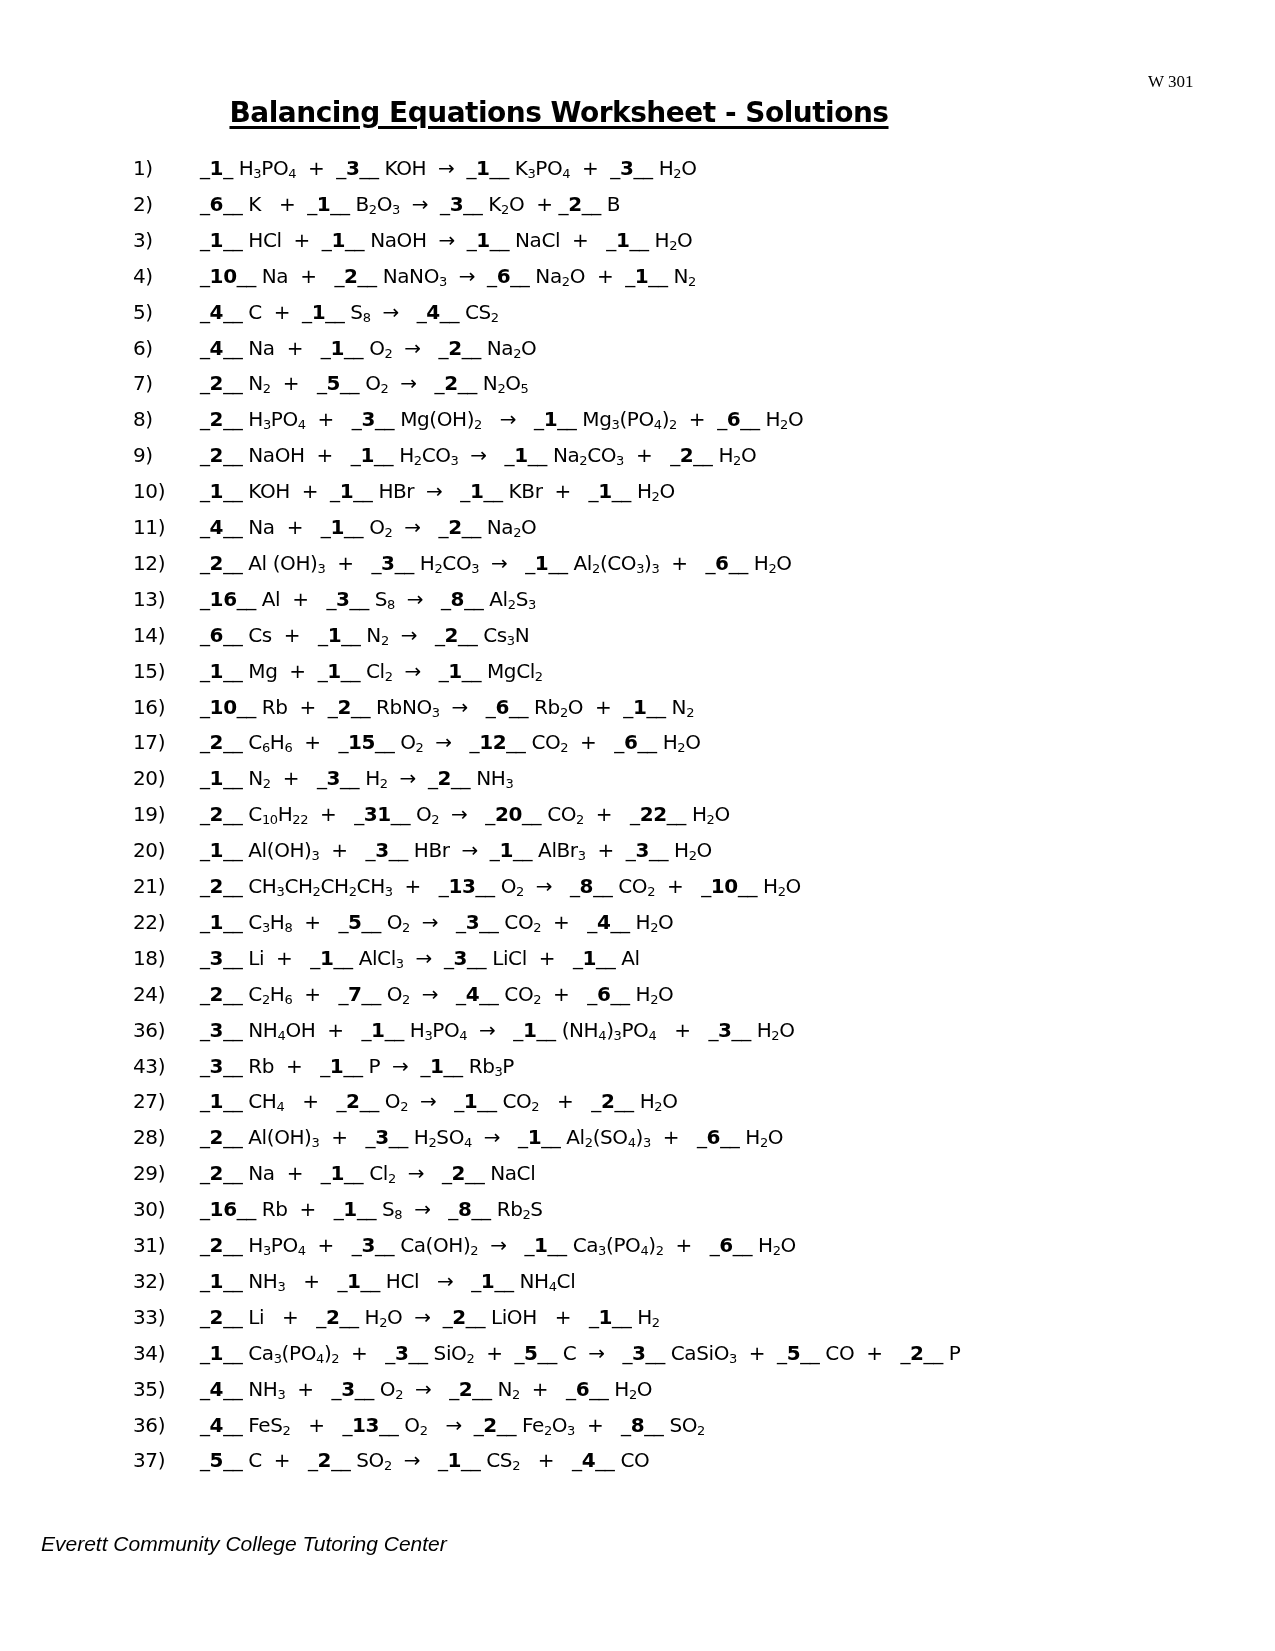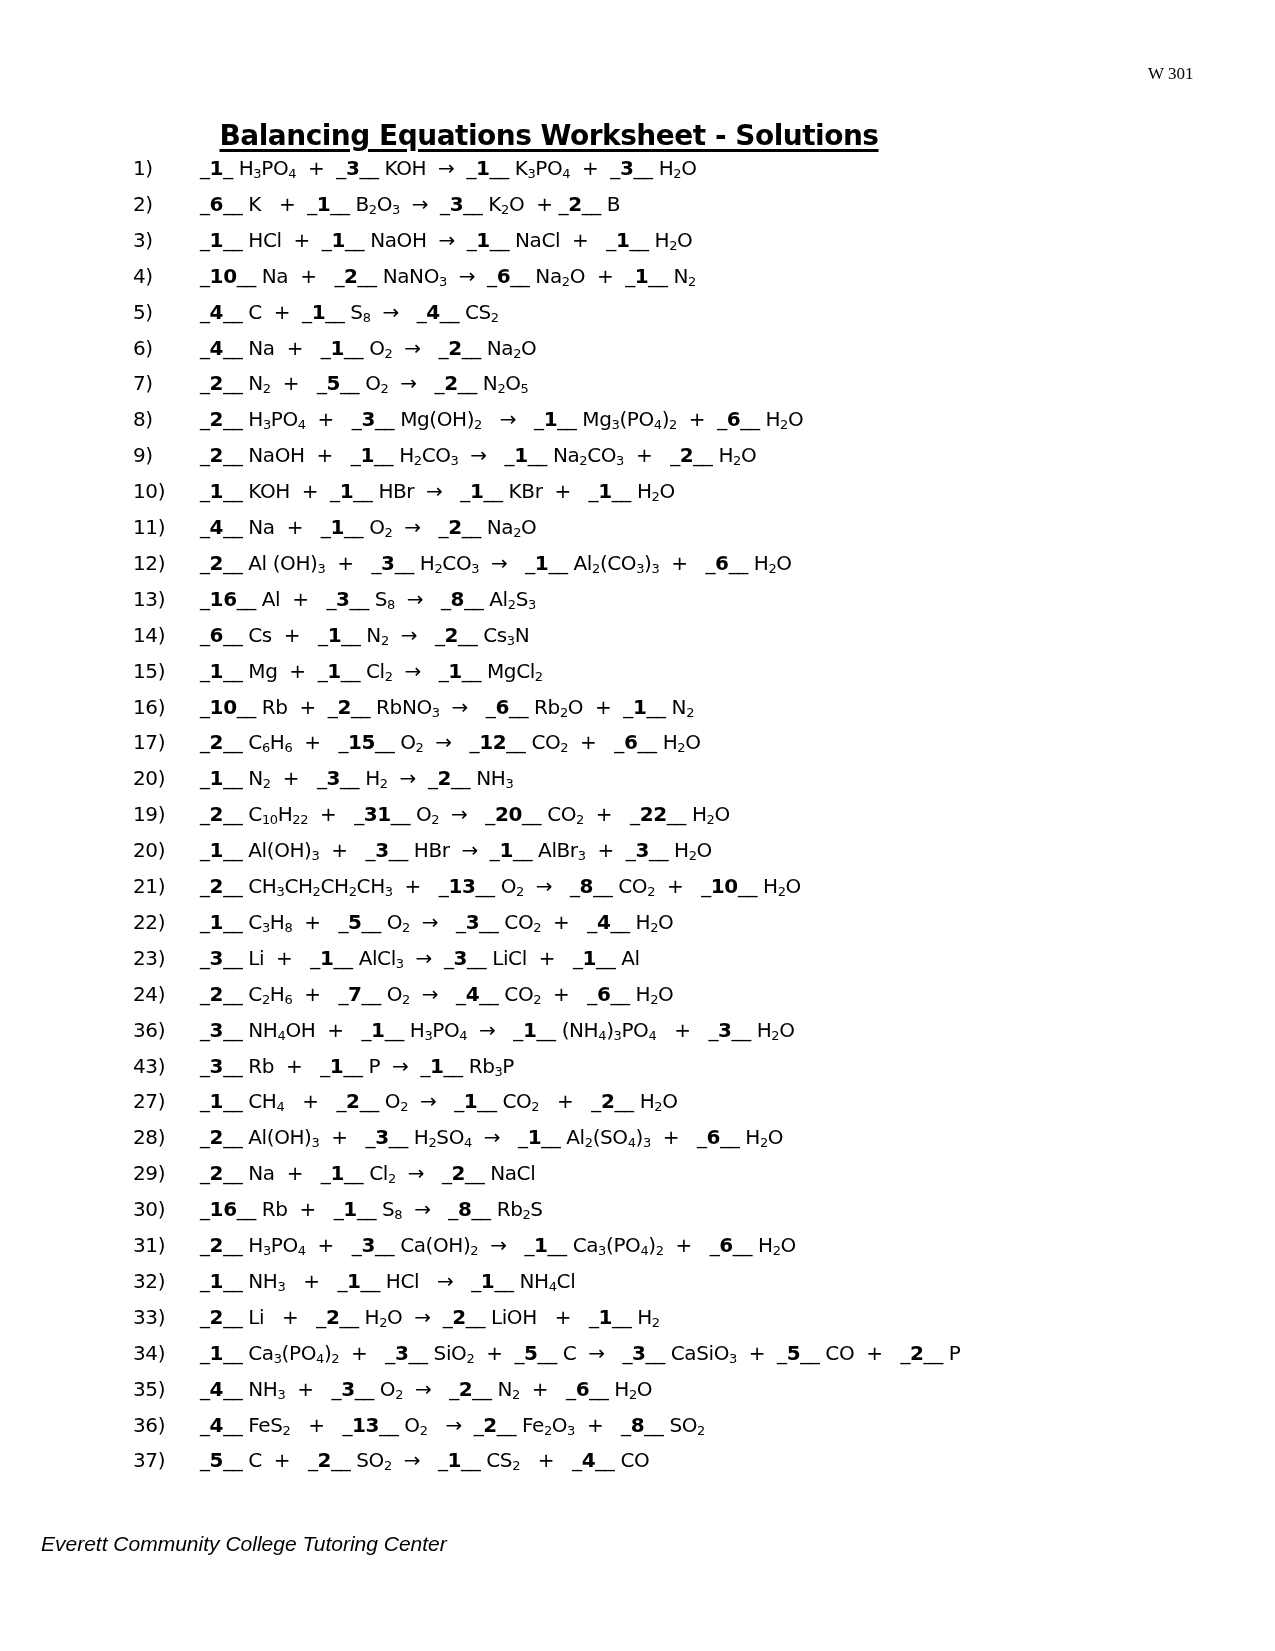--- a/index.html
+++ b/index.html
@@ -1,18 +1,18 @@
 <!DOCTYPE html>
 <html><head>
 <meta charset="utf-8">
 <style>
   html, body { margin:0; padding:0; background:#ffffff; }
   body { width:1275px; height:1651px; position:relative; overflow:hidden; font-family:"DejaVu Sans", sans-serif; color:#000; }
-  .code { position:absolute; top:64px; left:1148px; font-family:"Liberation Serif", serif; font-size:17px; }
-  .title { position:absolute; top:96px; left:4px; width:1090px; text-align:center;margin-top:23px; }
+  .code { position:absolute; top:72px; left:1148px; font-family:"Liberation Serif", serif; font-size:17px; }
+  .title { position:absolute; top:96px; left:14px; width:1090px; text-align:center; }
   .title span { font-family:"DejaVu Sans", sans-serif; font-weight:bold; font-size:28px; text-decoration:underline; text-decoration-thickness:3px; text-underline-offset:4px; letter-spacing:-0.5px; }
   .list { position:absolute; top:150px; left:0; width:1275px; }
   .row { position:absolute; left:0; height:36px; display:flex; align-items:center; font-size:20px; white-space:pre; letter-spacing:-0.4px; }
   .num { position:absolute; left:133px; width:60px; }
   .eq { position:absolute; left:200px; }
   .eq b { font-weight:bold; }
   .eq sub { font-size:13px; vertical-align:-3px; line-height:0; }
   .footer { position:absolute; top:1532px; left:0; width:1275px; text-align:left; font-family:Liberation Sans, sans-serif; font-style:italic; font-size:21px;margin-left:41px; }
 </style>
 </head>
@@ -39,21 +39,21 @@
     <div class="row" style="top: 430.8px;"><span class="num">13)</span><span class="eq">_<b>16</b>__ Al  +   _<b>3</b>__ S<sub>8</sub>  →   _<b>8</b>__ Al<sub>2</sub>S<sub>3</sub></span></div>
     <div class="row" style="top: 466.7px;"><span class="num">14)</span><span class="eq">_<b>6</b>__ Cs  +   _<b>1</b>__ N<sub>2</sub>  →   _<b>2</b>__ Cs<sub>3</sub>N</span></div>
     <div class="row" style="top: 502.6px;"><span class="num">15)</span><span class="eq">_<b>1</b>__ Mg  +  _<b>1</b>__ Cl<sub>2</sub>  →   _<b>1</b>__ MgCl<sub>2</sub></span></div>
     <div class="row" style="top: 538.5px;"><span class="num">16)</span><span class="eq">_<b>10</b>__ Rb  +  _<b>2</b>__ RbNO<sub>3</sub>  →   _<b>6</b>__ Rb<sub>2</sub>O  +  _<b>1</b>__ N<sub>2</sub></span></div>
     <div class="row" style="top: 574.4px;"><span class="num">17)</span><span class="eq">_<b>2</b>__ C<sub>6</sub>H<sub>6</sub>  +   _<b>15</b>__ O<sub>2</sub>  →   _<b>12</b>__ CO<sub>2</sub>  +   _<b>6</b>__ H<sub>2</sub>O</span></div>
     <div class="row" style="top: 610.3px;"><span class="num">20)</span><span class="eq">_<b>1</b>__ N<sub>2</sub>  +   _<b>3</b>__ H<sub>2</sub>  →  _<b>2</b>__ NH<sub>3</sub></span></div>
     <div class="row" style="top: 646.2px;"><span class="num">19)</span><span class="eq">_<b>2</b>__ C<sub>10</sub>H<sub>22</sub>  +   _<b>31</b>__ O<sub>2</sub>  →   _<b>20</b>__ CO<sub>2</sub>  +   _<b>22</b>__ H<sub>2</sub>O</span></div>
     <div class="row" style="top: 682.1px;"><span class="num">20)</span><span class="eq">_<b>1</b>__ Al(OH)<sub>3</sub>  +   _<b>3</b>__ HBr  →  _<b>1</b>__ AlBr<sub>3</sub>  +  _<b>3</b>__ H<sub>2</sub>O</span></div>
     <div class="row" style="top: 718px;"><span class="num">21)</span><span class="eq">_<b>2</b>__ CH<sub>3</sub>CH<sub>2</sub>CH<sub>2</sub>CH<sub>3</sub>  +   _<b>13</b>__ O<sub>2</sub>  →   _<b>8</b>__ CO<sub>2</sub>  +   _<b>10</b>__ H<sub>2</sub>O</span></div>
     <div class="row" style="top: 753.9px;"><span class="num">22)</span><span class="eq">_<b>1</b>__ C<sub>3</sub>H<sub>8</sub>  +   _<b>5</b>__ O<sub>2</sub>  →   _<b>3</b>__ CO<sub>2</sub>  +   _<b>4</b>__ H<sub>2</sub>O</span></div>
-    <div class="row" style="top: 789.8px;"><span class="num">23)</span><span class="eq">_<b>3</b>__ Li  +   _<b>1</b>__ AlCl<sub>3</sub>  →  _<b>3</b>__ LiCl  +   _<b>1</b>__ Al</span></div>
+    <div class="row" style="top: 789.8px;"><span class="num">18)</span><span class="eq">_<b>3</b>__ Li  +   _<b>1</b>__ AlCl<sub>3</sub>  →  _<b>3</b>__ LiCl  +   _<b>1</b>__ Al</span></div>
     <div class="row" style="top: 825.7px;"><span class="num">24)</span><span class="eq">_<b>2</b>__ C<sub>2</sub>H<sub>6</sub>  +   _<b>7</b>__ O<sub>2</sub>  →   _<b>4</b>__ CO<sub>2</sub>  +   _<b>6</b>__ H<sub>2</sub>O</span></div>
     <div class="row" style="top: 861.6px;"><span class="num">36)</span><span class="eq">_<b>3</b>__ NH<sub>4</sub>OH  +   _<b>1</b>__ H<sub>3</sub>PO<sub>4</sub>  →   _<b>1</b>__ (NH<sub>4</sub>)<sub>3</sub>PO<sub>4</sub>   +   _<b>3</b>__ H<sub>2</sub>O</span></div>
     <div class="row" style="top: 897.5px;"><span class="num">43)</span><span class="eq">_<b>3</b>__ Rb  +   _<b>1</b>__ P  →  _<b>1</b>__ Rb<sub>3</sub>P</span></div>
     <div class="row" style="top: 933.4px;"><span class="num">27)</span><span class="eq">_<b>1</b>__ CH<sub>4</sub>   +   _<b>2</b>__ O<sub>2</sub>  →   _<b>1</b>__ CO<sub>2</sub>   +   _<b>2</b>__ H<sub>2</sub>O</span></div>
     <div class="row" style="top: 969.3px;"><span class="num">28)</span><span class="eq">_<b>2</b>__ Al(OH)<sub>3</sub>  +   _<b>3</b>__ H<sub>2</sub>SO<sub>4</sub>  →   _<b>1</b>__ Al<sub>2</sub>(SO<sub>4</sub>)<sub>3</sub>  +   _<b>6</b>__ H<sub>2</sub>O</span></div>
     <div class="row" style="top: 1005.2px;"><span class="num">29)</span><span class="eq">_<b>2</b>__ Na  +   _<b>1</b>__ Cl<sub>2</sub>  →   _<b>2</b>__ NaCl</span></div>
     <div class="row" style="top: 1041.1px;"><span class="num">30)</span><span class="eq">_<b>16</b>__ Rb  +   _<b>1</b>__ S<sub>8</sub>  →   _<b>8</b>__ Rb<sub>2</sub>S</span></div>
     <div class="row" style="top: 1077px;"><span class="num">31)</span><span class="eq">_<b>2</b>__ H<sub>3</sub>PO<sub>4</sub>  +   _<b>3</b>__ Ca(OH)<sub>2</sub>  →   _<b>1</b>__ Ca<sub>3</sub>(PO<sub>4</sub>)<sub>2</sub>  +   _<b>6</b>__ H<sub>2</sub>O</span></div>
     <div class="row" style="top: 1112.9px;"><span class="num">32)</span><span class="eq">_<b>1</b>__ NH<sub>3</sub>   +   _<b>1</b>__ HCl   →   _<b>1</b>__ NH<sub>4</sub>Cl</span></div>
     <div class="row" style="top: 1148.8px;"><span class="num">33)</span><span class="eq">_<b>2</b>__ Li   +   _<b>2</b>__ H<sub>2</sub>O  →  _<b>2</b>__ LiOH   +   _<b>1</b>__ H<sub>2</sub></span></div>

